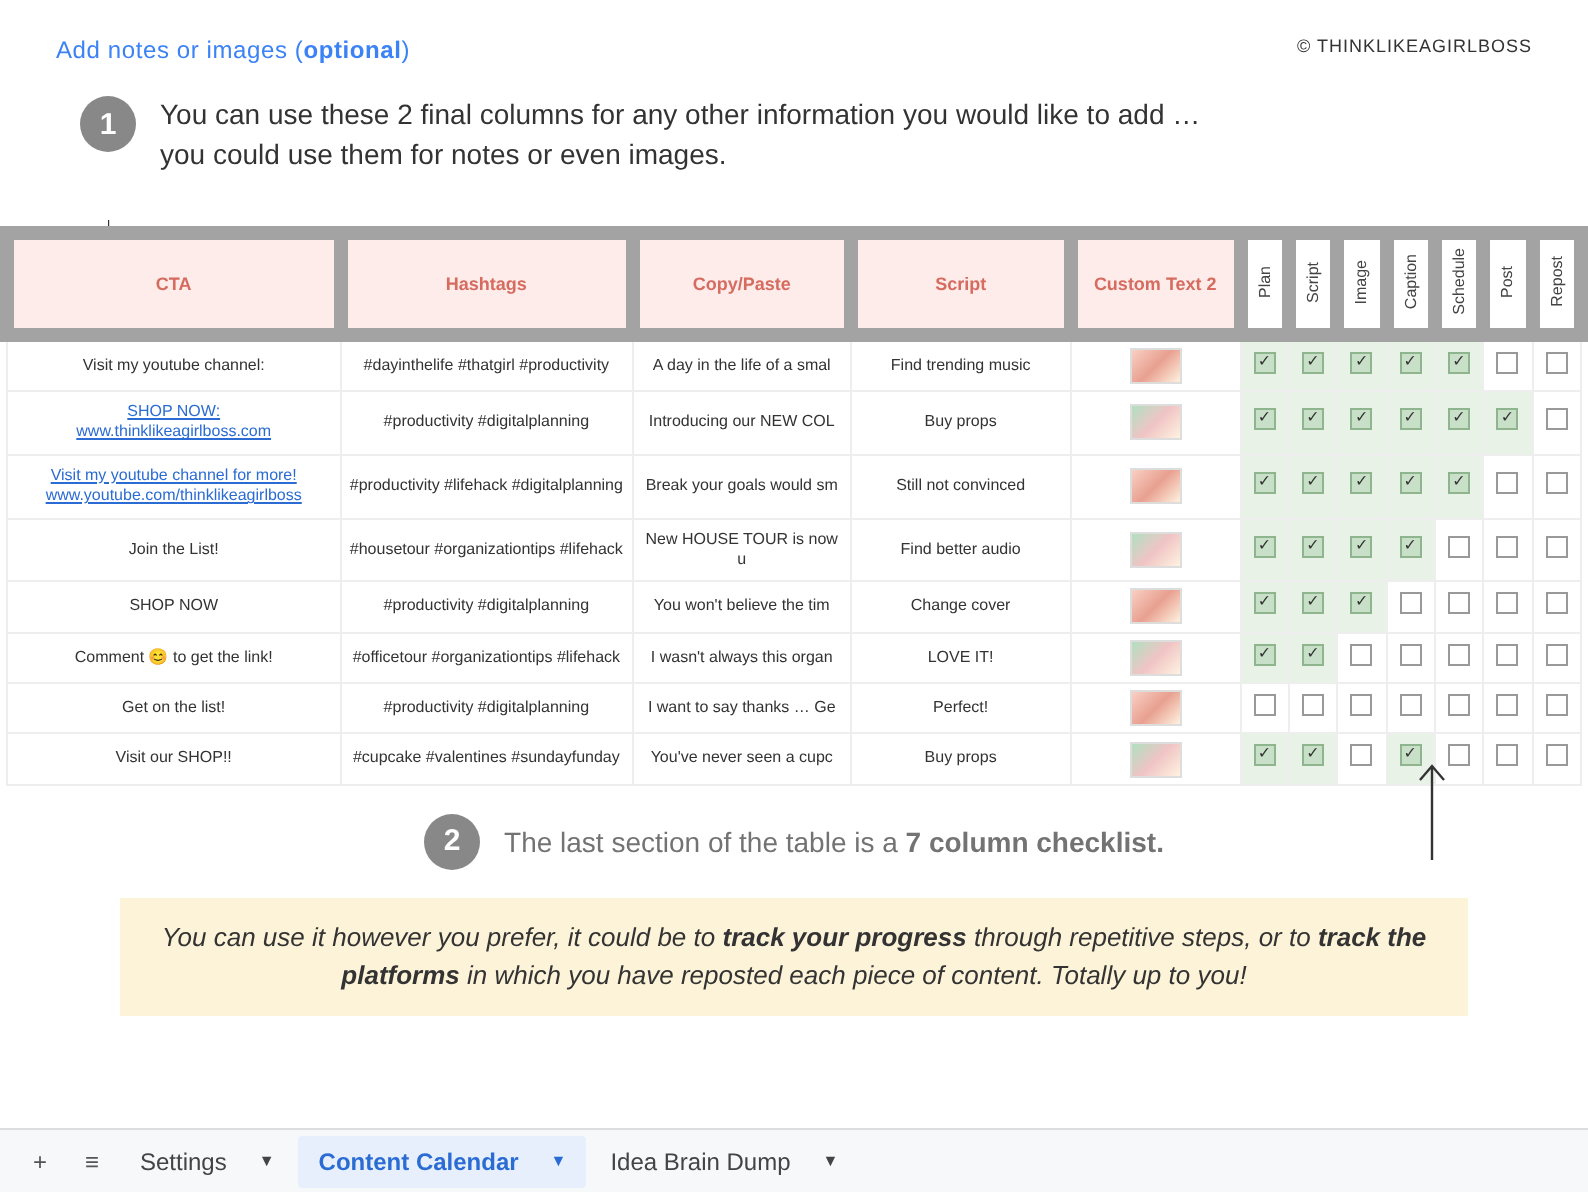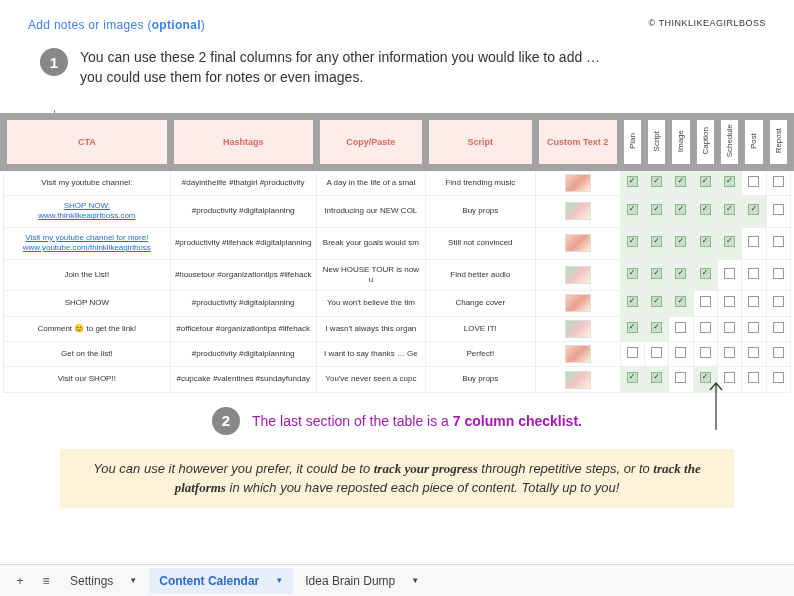--- a/index.html
+++ b/index.html
@@ -28,27 +28,27 @@
   .thumb-box { width: 26px; height: 18px; background: linear-gradient(135deg, #f8d0c4, #e8a090, #fff2e0); margin: 0 auto; border: 1px solid #ddd; }
   .thumb-box.alt { background: linear-gradient(135deg, #b0e0c0, #f0c4c4, #fff2e0); }
   
   .chk { width: 11px; height: 11px; border: 1px solid #999; display: inline-block; background: #fff; position: relative; }
   .chk.on { background: #c8e0c8; border-color: #8fb58f; }
   .chk.on::after { content: "✓"; color: #333; font-size: 8px; position: absolute; left: 1px; top: -1px; }
   td.chk-cell.on { background: #e8f2e6; }
   td.chk-cell.off { background: #fff; }
   
   .tip2-row { display: flex; align-items: center; justify-content: center; gap: 12px; margin-top: 14px; position: relative; }
-  .tip2-text { font-size: 14px; color: #a21caf; }
+  .tip2-text { font-size: 14px; color: #737373; }
   .tip2-text b { font-weight: 700; }
   
   .arrow-path-2 { position: absolute; right: 58px; top: 378px; width: 40px; height: 52px; pointer-events: none; }
   
   .callout { background: #fdf3d8; margin: 14px 60px 0 60px; padding: 10px 18px; font-size: 13px; font-style: italic; color: #333; text-align: center; line-height: 1.5; }
-  .callout b { font-weight: 700; font-style: italic; font-family: Liberation Serif, serif; }
+  .callout b { font-weight: 700; font-style: italic; }
   
   .sheet-tabs { position: absolute; bottom: 0; left: 0; right: 0; height: 32px; background: #f7f8f9; border-top: 1px solid #ddd; display: flex; align-items: center; padding: 0 8px; gap: 2px; font-size: 12px; }
   .sheet-btn { padding: 6px 10px; color: #444; cursor: pointer; border-radius: 2px; display: flex; align-items: center; gap: 16px; }
   .sheet-btn.active { background: #e6effb; color: #2b6cd4; font-weight: 600; }
   .sheet-btn .caret { font-size: 8px; }
   .plus-icon, .menu-icon { width: 24px; height: 24px; display: flex; align-items: center; justify-content: center; color: #555; cursor: pointer; }
 </style>
 </head>
 <body>
 

